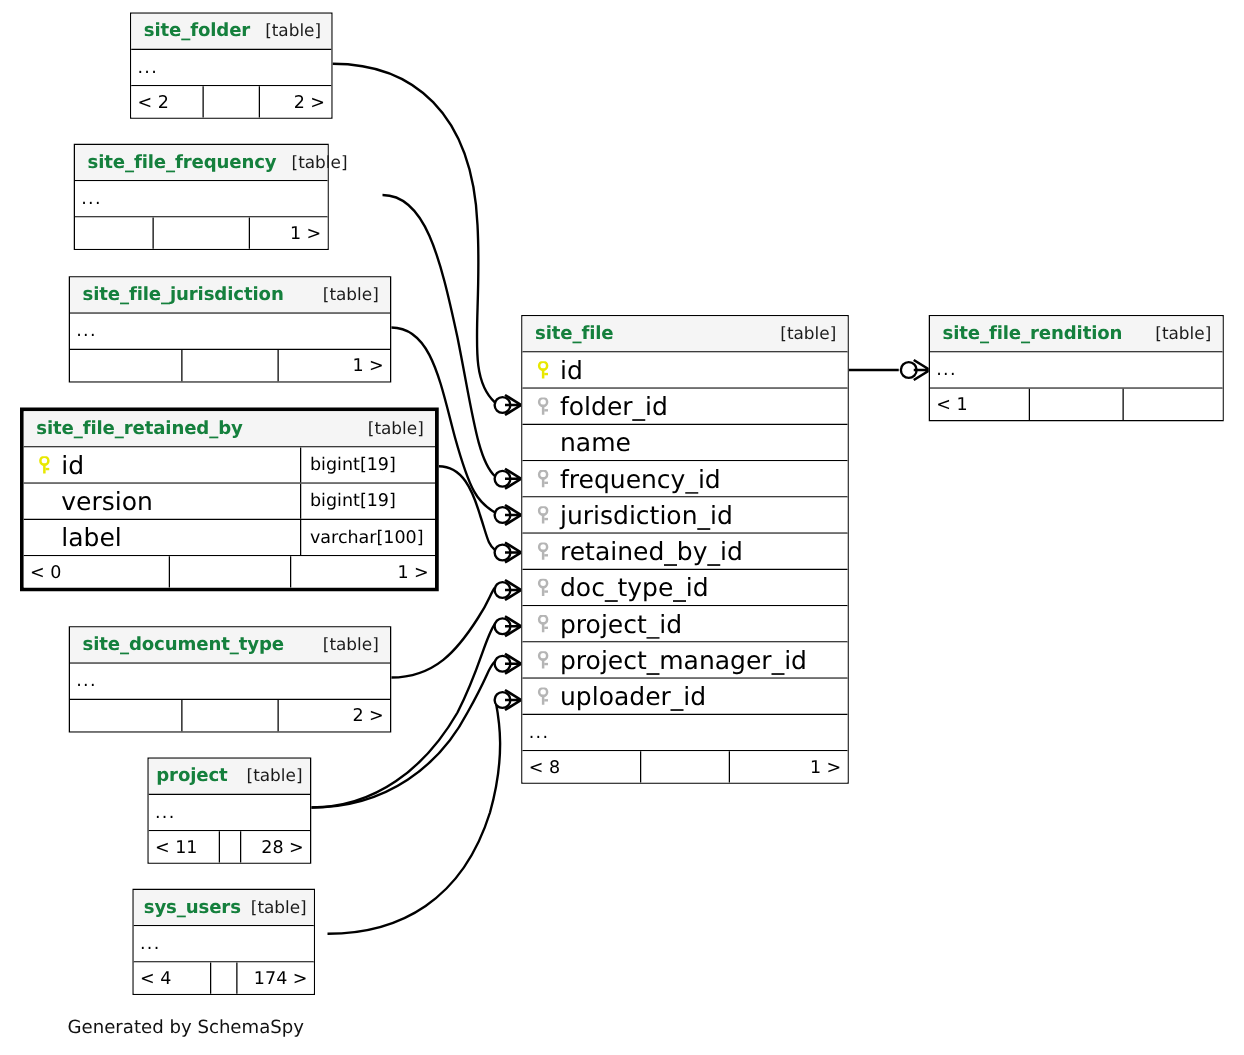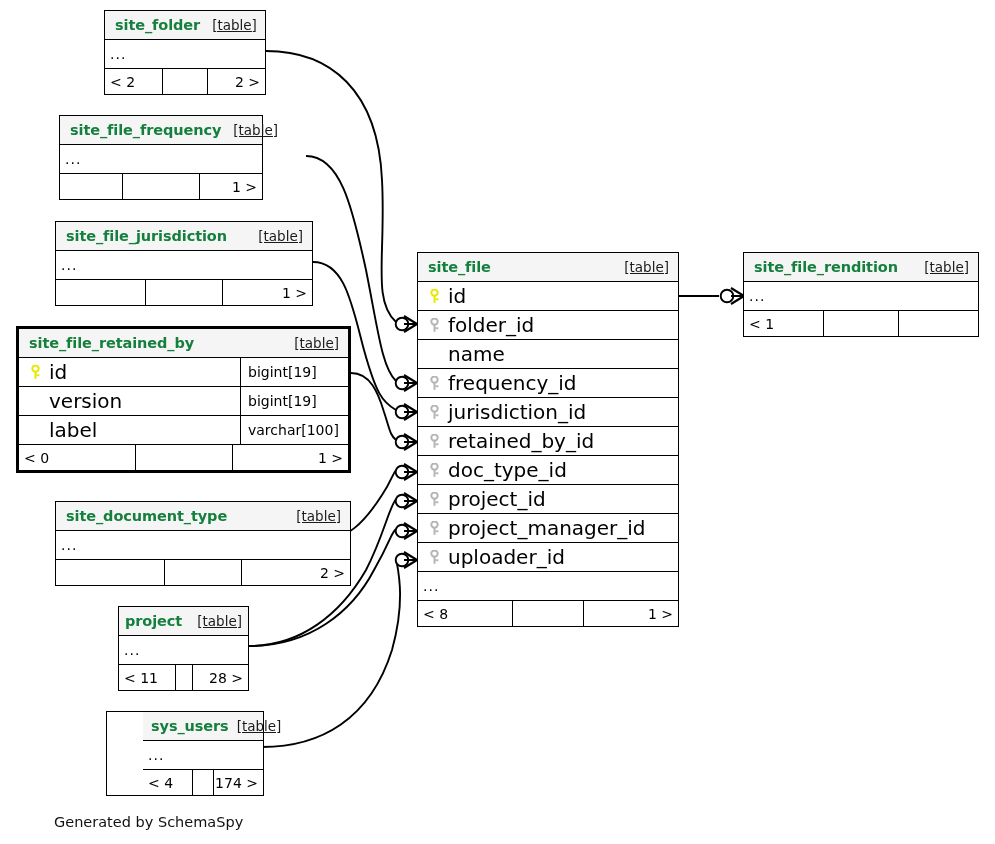--- a/index.html
+++ b/index.html
@@ -53,21 +53,20 @@
   .tname {
     font-weight: bold;
     font-size: 14.5px;
     color: #15803d;
     letter-spacing: -0.1px;
   }
   .ttag {
     font-size: 13.5px;
     color: #1a1a1a;
     padding-left: 12px;
-    text-decoration: underline;
   }
 
   .col-row {
     display: flex;
     align-items: center;
     height: 29px;
     box-sizing: border-box;
     border-bottom: 1px solid #000000;
     background: #ffffff;
   }
@@ -275,21 +274,21 @@
       <span class="col-type" style="width:94px;">varchar[100]</span>
     </div>
 
     <div class="foot-row">
       <div class="foot-cell c1">&lt; 0</div>
       <div class="foot-cell c2" style="width:98px;"></div>
       <div class="foot-cell c3">1 &gt;</div>
     </div>
   </div>
 
-  <div class="node" style="left:55px; top:501px; width:296px;">
+  <div class="node" style="left:55px; top:501px; width:258px;">
     <div class="title-row">
       <span class="tname">site_document_type</span>
       <span class="ttag">[table]</span>
     </div>
     <div class="ellipsis-row">...</div>
     <div class="foot-row">
       <div class="foot-cell c1"></div>
       <div class="foot-cell c2" style="width:78px;"></div>
       <div class="foot-cell c3">2 &gt;</div>
     </div>
@@ -301,21 +300,21 @@
       <span class="ttag" style="padding-left:6px;">[table]</span>
     </div>
     <div class="ellipsis-row">...</div>
     <div class="foot-row">
       <div class="foot-cell c1">&lt; 11</div>
       <div class="foot-cell c2" style="width:18px;"></div>
       <div class="foot-cell c3">28 &gt;</div>
     </div>
   </div>
 
-  <div class="node" style="left:106px; top:711px; width:158px;padding-left:36px;">
+  <div class="node" style="left:106px; top:711px; width:146px;">
     <div class="title-row" style="padding:0 8px 0 8px;">
       <span class="tname">sys_users</span>
       <span class="ttag" style="padding-left:8px;">[table]</span>
     </div>
     <div class="ellipsis-row">...</div>
     <div class="foot-row">
       <div class="foot-cell c1">&lt; 4</div>
       <div class="foot-cell c2" style="width:22px;"></div>
       <div class="foot-cell c3">174 &gt;</div>
     </div>

